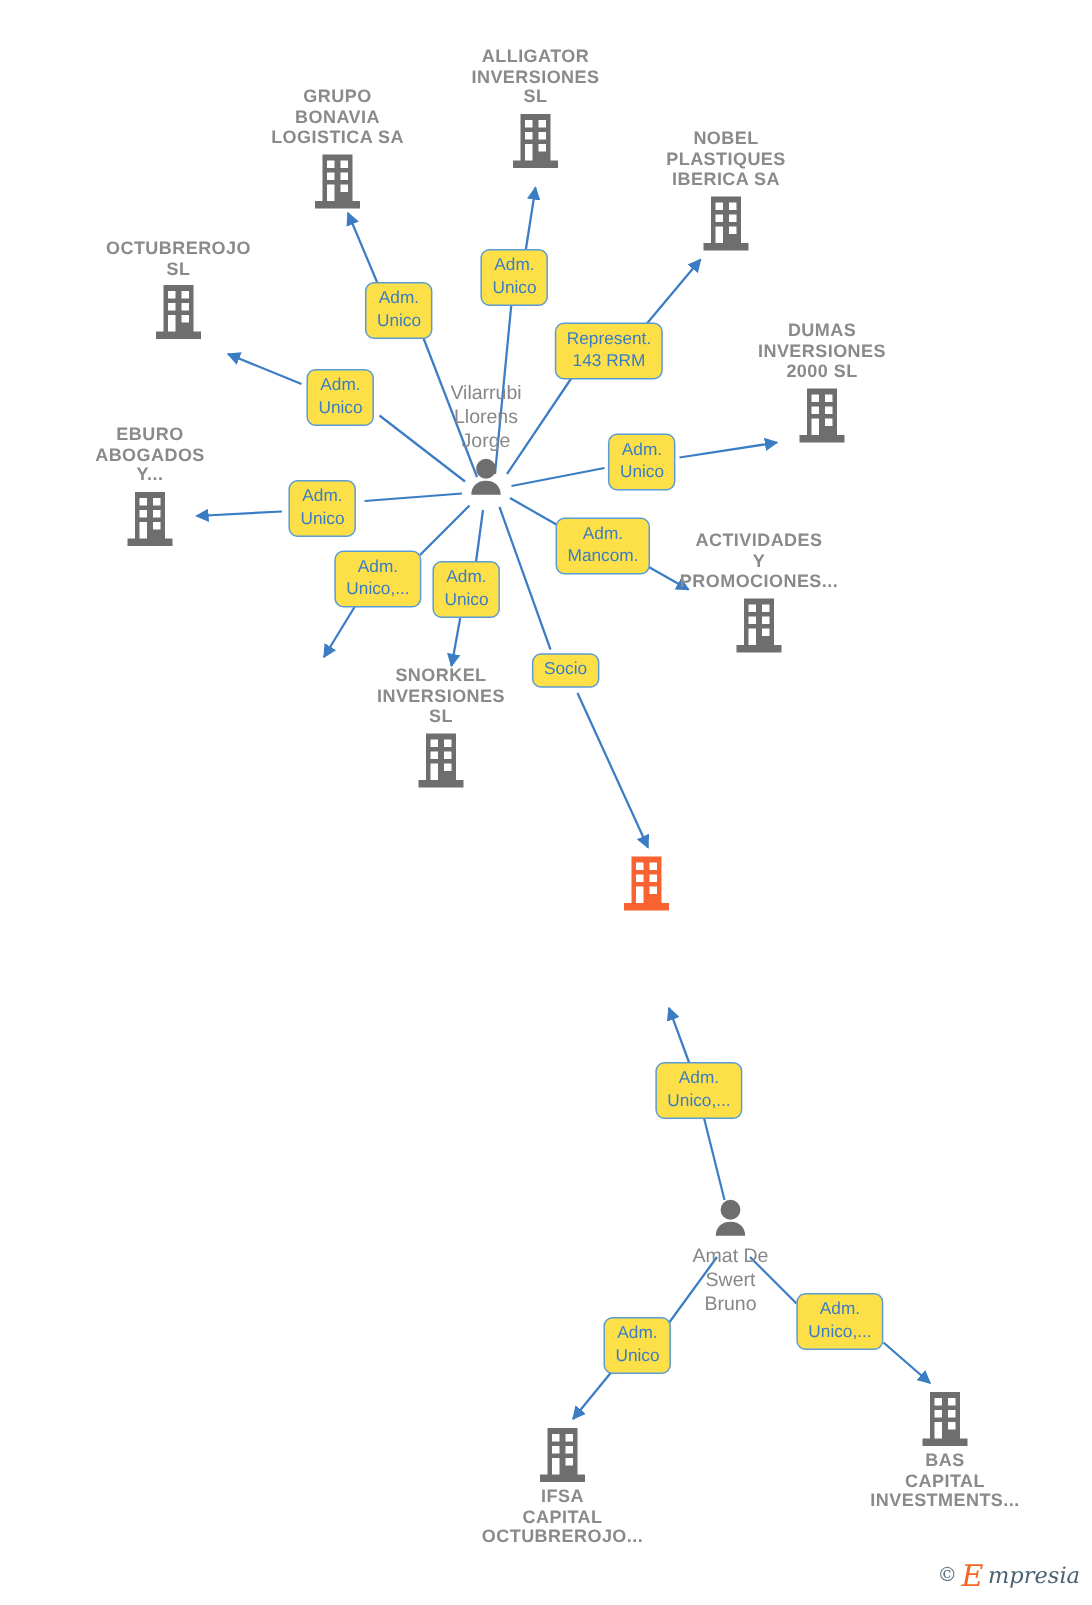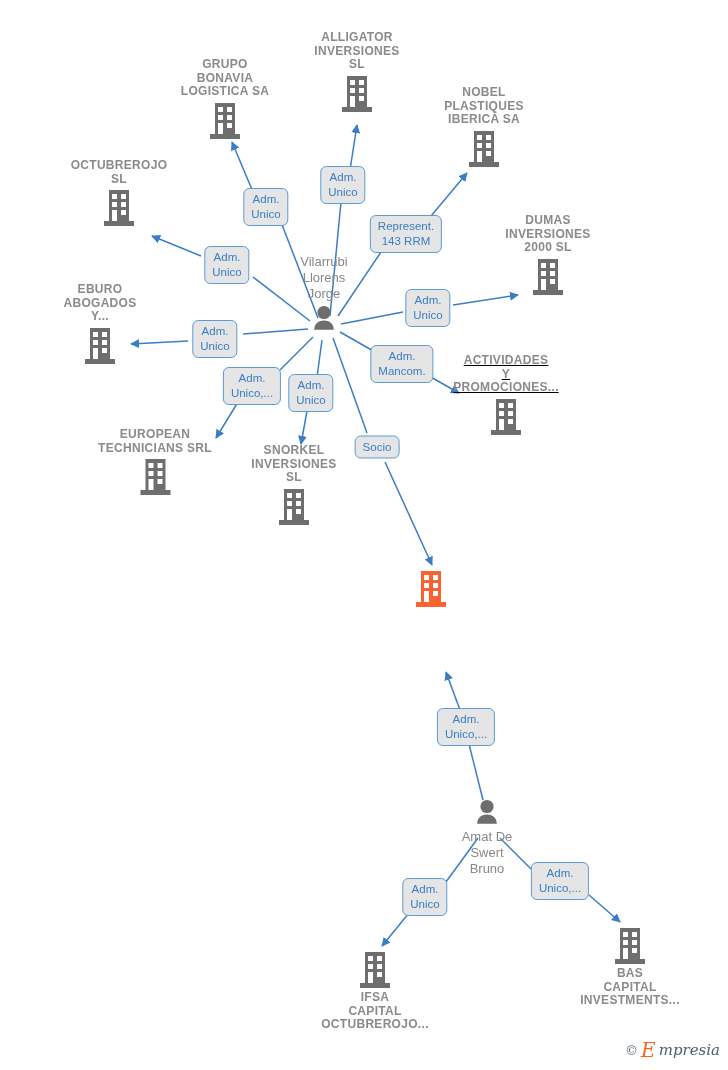--- a/index.html
+++ b/index.html
@@ -44,21 +44,21 @@
     line-height:16px;
     color:#878787;
     letter-spacing:0;
   }
   .node.target .caption{color:#8a8a8a;}
   .node.cap-above .caption{margin-top:0;margin-bottom:2px;}
 
   .elabel{
     position:absolute;
     transform:translate(-50%,-50%);
-    background:#e5e5e5;
+    background:#fde047;
     border:1.3px solid #5b9bd5;
     border-radius:6px;
     color:#3b7dc4;
     font-size:11.5px;
     line-height:15px;
     text-align:center;
     padding:3px 7px;
     white-space:pre-line;
     box-sizing:border-box;
   }
@@ -254,21 +254,21 @@
             <rect x="19" y="6" width="5" height="5"></rect>
         <rect x="10" y="14" width="5" height="5"></rect>
             <rect x="19" y="14" width="5" height="5"></rect>
         <rect x="10" y="22" width="5" height="11"></rect>
             <rect x="19" y="22" width="5" height="5"></rect>
       </g>
         </svg>
     </span>
   </div>
 
-  <div class="node company cap-above" style="left:506px;top:354px;text-decoration:underline;">
+  <div class="node company cap-above" style="left:506px;top:354px;">
     <span class="caption">ACTIVIDADES
 Y
 PROMOCIONES...</span>
     <span class="glyph">
       <svg width="34" height="40" viewBox="0 0 34 40">
           <g fill="#6e6e6e">
         <rect x="7" y="2" width="20" height="33"></rect>
             <rect x="2" y="33" width="30" height="5"></rect>
       </g>
           <g fill="#ffffff">
@@ -276,40 +276,20 @@
             <rect x="19" y="6" width="5" height="5"></rect>
         <rect x="10" y="14" width="5" height="5"></rect>
             <rect x="19" y="14" width="5" height="5"></rect>
         <rect x="10" y="22" width="5" height="11"></rect>
             <rect x="19" y="22" width="5" height="5"></rect>
       </g>
         </svg>
     </span>
   </div>
 
-  <div class="node company cap-above" style="left:155px;top:428px;width:165px;">
-    <span class="caption">EUROPEAN
-TECHNICIANS SRL</span>
-    <span class="glyph">
-      <svg width="34" height="40" viewBox="0 0 34 40">
-          <g fill="#6e6e6e">
-        <rect x="7" y="2" width="20" height="33"></rect>
-            <rect x="2" y="33" width="30" height="5"></rect>
-      </g>
-          <g fill="#ffffff">
-        <rect x="10" y="6" width="5" height="5"></rect>
-            <rect x="19" y="6" width="5" height="5"></rect>
-        <rect x="10" y="14" width="5" height="5"></rect>
-            <rect x="19" y="14" width="5" height="5"></rect>
-        <rect x="10" y="22" width="5" height="11"></rect>
-            <rect x="19" y="22" width="5" height="5"></rect>
-      </g>
-        </svg>
-    </span>
-  </div>
 
   <div class="node company cap-above" style="left:294px;top:444px;">
     <span class="caption">SNORKEL
 INVERSIONES
 SL</span>
     <span class="glyph">
       <svg width="34" height="40" viewBox="0 0 34 40">
           <g fill="#6e6e6e">
         <rect x="7" y="2" width="20" height="33"></rect>
             <rect x="2" y="33" width="30" height="5"></rect>

